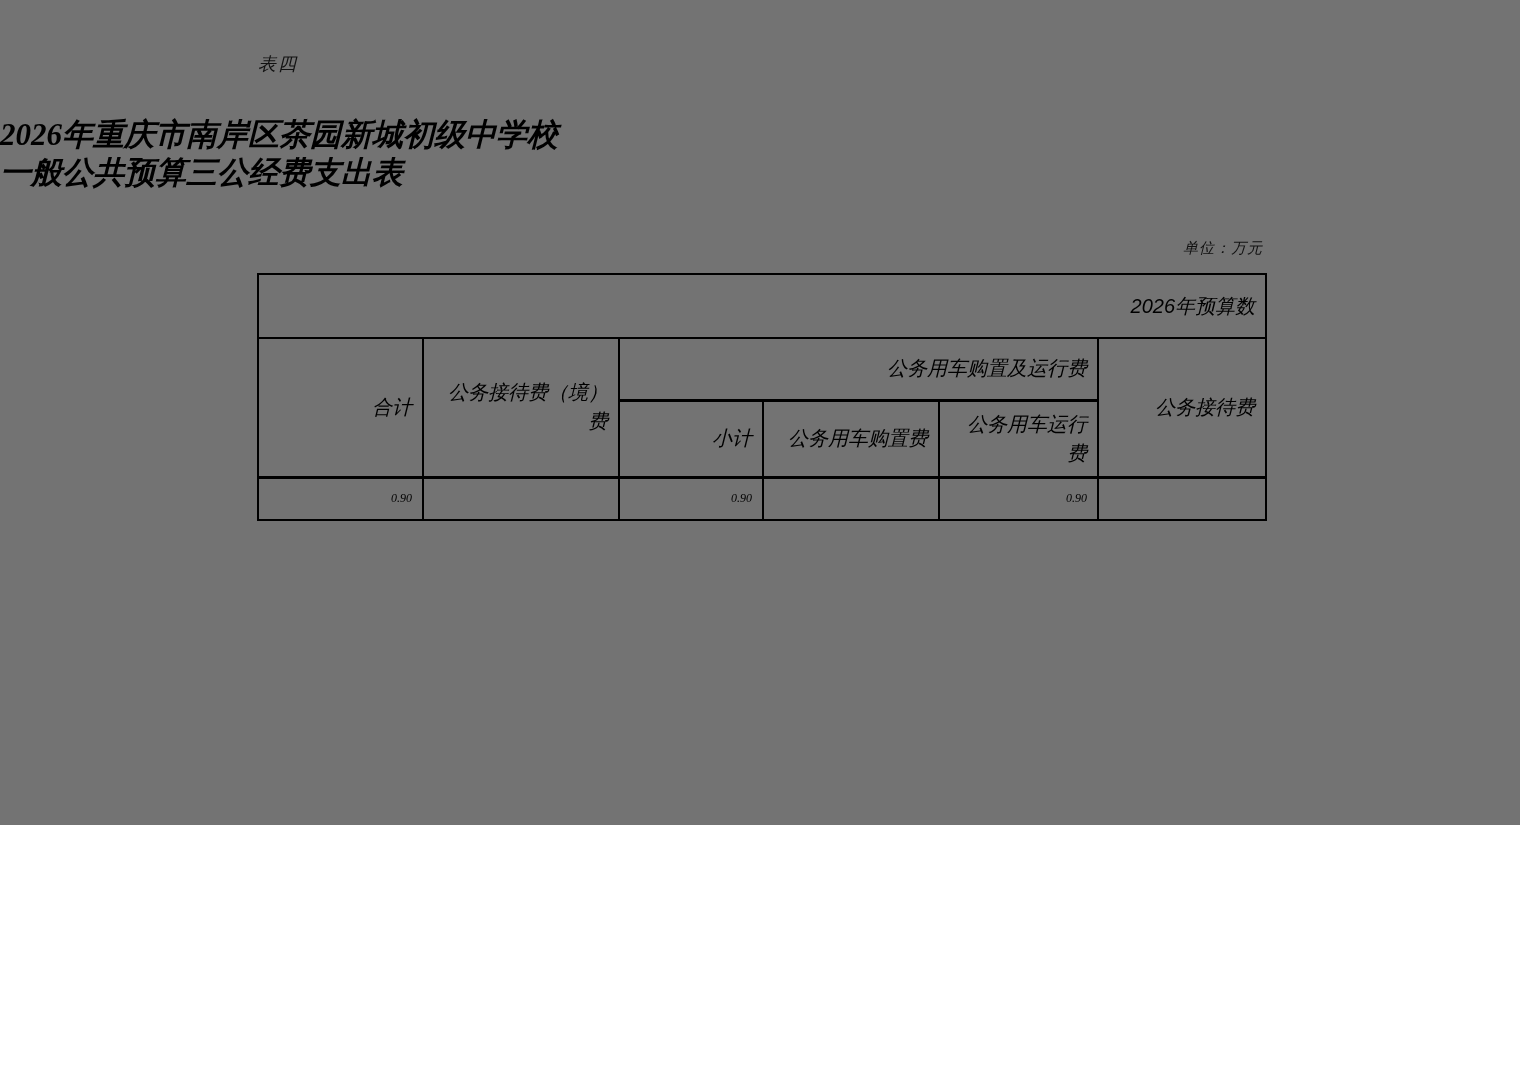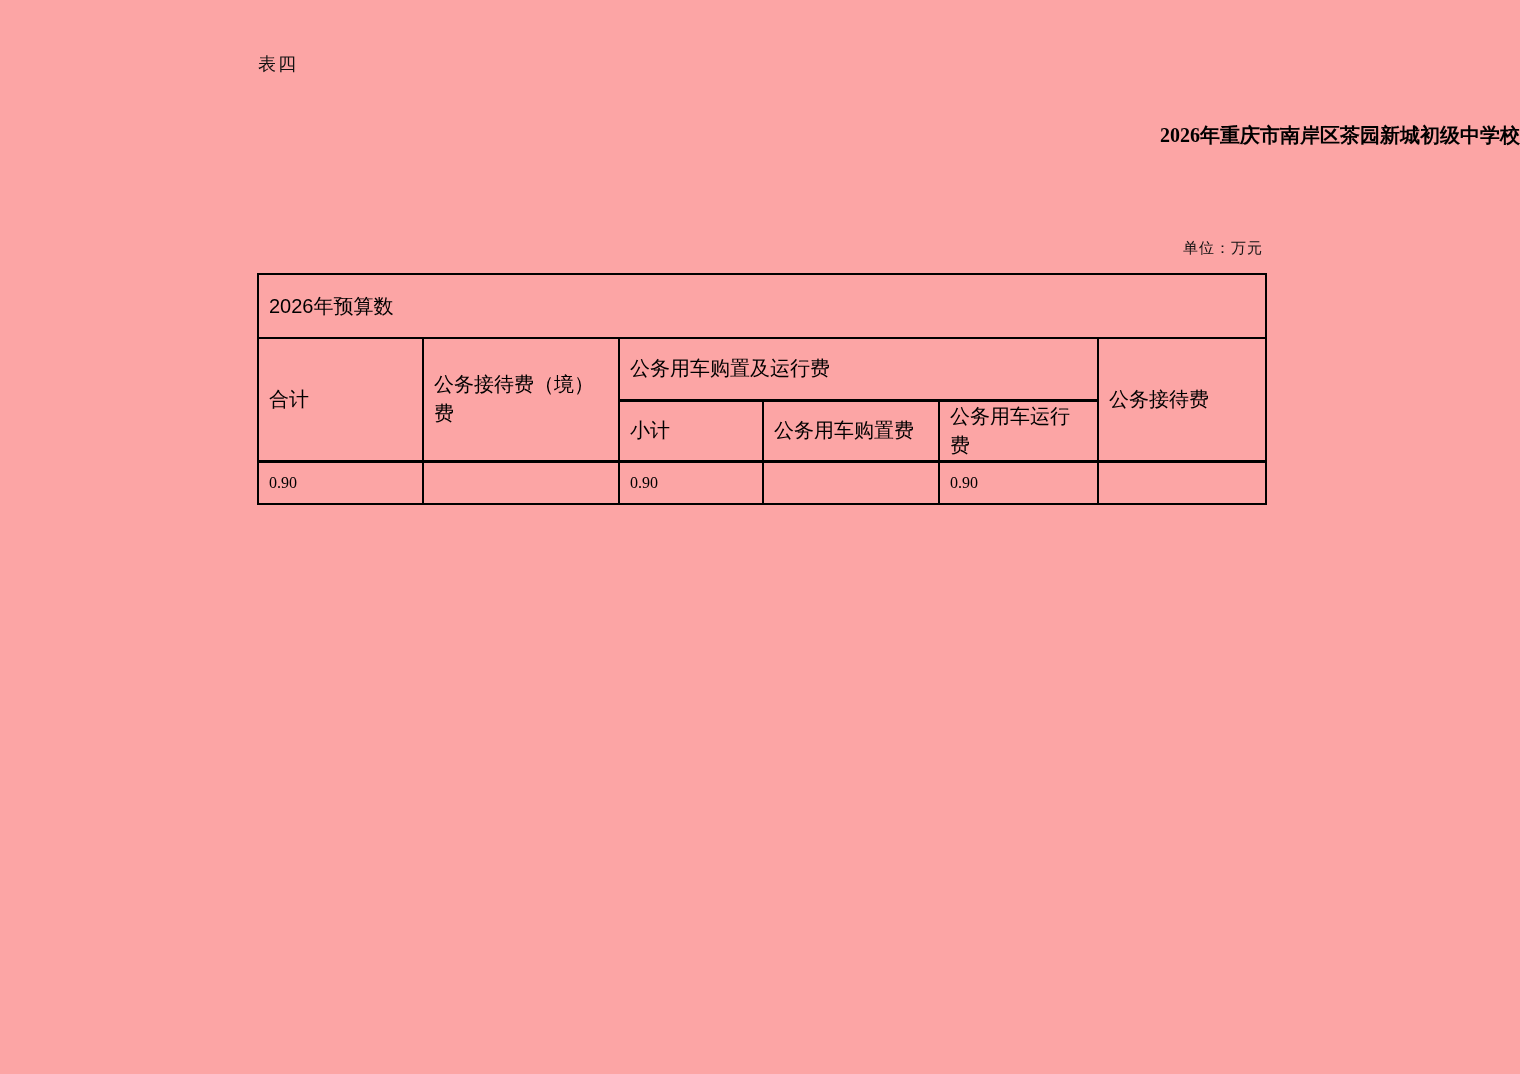--- a/index.html
+++ b/index.html
@@ -4,43 +4,44 @@
 <style>
   * { box-sizing: border-box; }
   html, body {
     margin: 0;
     padding: 0;
     background: #ffffff;
   }
   .page {
     position: relative;
     width: 1520px;
-    height: 1074px;
-    background: #fca5a5;
+    height: 825px;
+    background: #737373;
     overflow: hidden;
     font-family: "Liberation Serif", serif;
     color: #000000;
+    font-style: italic;
   }
   .table-label {
     position: absolute;
     left: 258px;
     top: 52px;
     font-size: 18px;
     letter-spacing: 2px;
     font-family: "DejaVu Serif", serif;
     color: #111111;
   }
   .doc-title {
     position: absolute;
     left: 0;
     right: 0;
     top: 116px;
-    text-align: right;
+    text-align: left;
     font-weight: bold;
-    font-size: 20px;
+    font-size: 31px;
     line-height: 38px;
     font-family: "Liberation Serif", serif;
     color: #000000;
   }
   .unit-note {
     position: absolute;
     top: 239px;
     right: 257px;
     font-size: 15px;
     letter-spacing: 1px;
@@ -50,48 +51,49 @@
   table.budget {
     position: absolute;
     left: 257px;
     top: 273px;
     width: 1008px;
     border-collapse: collapse;
     table-layout: fixed;
   }
   table.budget td {
     border: 2px solid #000000;
-    text-align: left;
+    text-align: right;
     vertical-align: middle;
-    padding: 0 10px;
+    padding: 8px 10px;
     font-family: "Liberation Sans", sans-serif;
     font-size: 20px;
     line-height: 1.45;
     color: #000000;
   }
   tr.r-year  { height: 64px; }
   tr.r-band  { height: 62px; }
   tr.r-sub   { height: 61px; }
   tr.r-data  { height: 43px; }
   tr.r-sub td  { border-top-width: 3px; }
   tr.r-data td {
     border-top-width: 3px;
     font-family: "Liberation Serif", serif;
-    font-size: 16px;
+    font-size: 12px;
   }
 </style>
 </head>
 <body>
 
 <div class="page">
 
   <div class="table-label">表四</div>
 
   <div class="doc-title">
     <div>2026年重庆市南岸区茶园新城初级中学校</div>
+    <div>一般公共预算三公经费支出表</div>
   </div>
 
   <div class="unit-note">单位：万元</div>
 
   <table class="budget">
     <colgroup>
       <col style="width:165px">
       <col style="width:196px">
       <col style="width:144px">
       <col style="width:176px">

